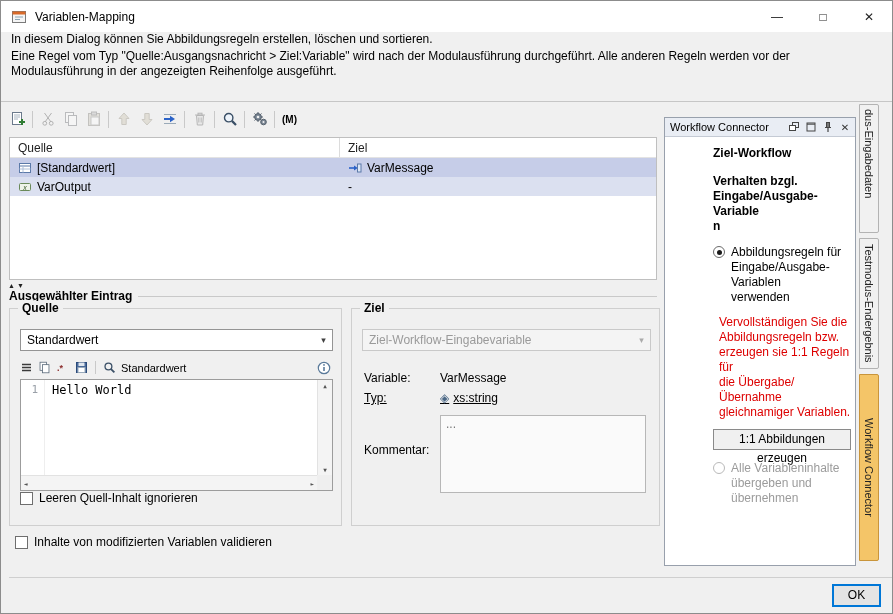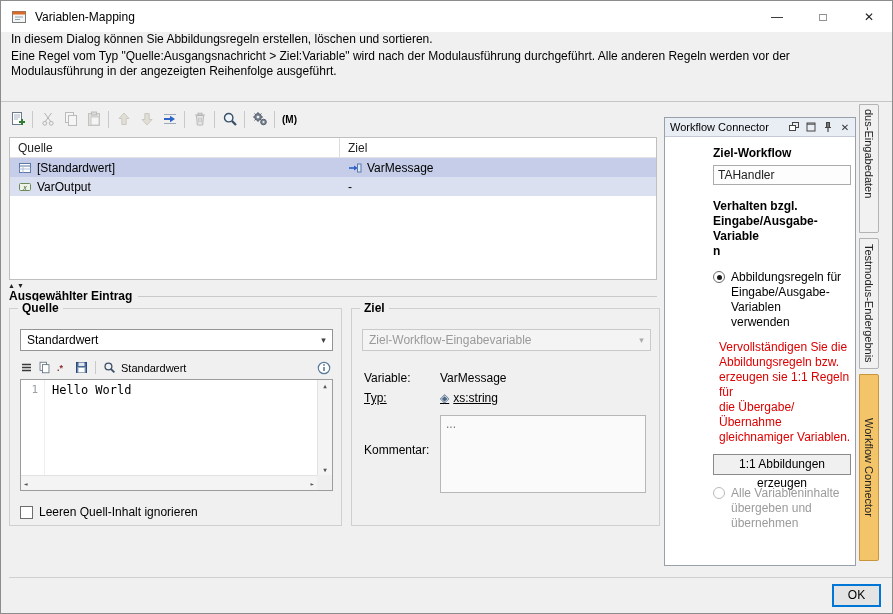--- a/index.html
+++ b/index.html
@@ -59,21 +59,21 @@
 
   .editor { position:absolute; left:10px; top:70px; width:313px; height:112px; background:#fff; border:1px solid #9c9c9c; font-family:"DejaVu Sans Mono","Liberation Mono",monospace; }
   .ln { position:absolute; left:0; top:0; width:24px; bottom:15px; padding:3px 6px 0 0; text-align:right; color:#9aa0a8; border-right:1px solid #eee; font-size:11px; }
   .code { position:absolute; left:31px; top:3px; font-size:12px; white-space:pre; }
   .vsb { position:absolute; top:0; right:0; width:15px; bottom:15px; background:#f4f4f4; border-left:1px solid #e2e2e2; display:flex; flex-direction:column; justify-content:space-between; align-items:center; font-size:6px; color:#555; padding:2px 0; }
   .hsb { position:absolute; left:0; bottom:0; right:15px; height:15px; background:#f4f4f4; border-top:1px solid #e2e2e2; display:flex; justify-content:space-between; align-items:center; font-size:6px; color:#555; padding:0 3px; }
   .sb-corner { position:absolute; right:0; bottom:0; width:15px; height:15px; background:#efefef; }
 
   .cb-row { display:flex; align-items:center; gap:6px; }
   .cb { width:13px; height:13px; background:#fff; border:1px solid #6e6e6e; display:inline-block; flex:0 0 auto; }
-  .cb-q { position:absolute; left:10px; top:196px; }
+  .cb-q { position:absolute; left:10px; top:182px; }
   .validate { position:absolute; left:14px; top:433px; }
 
   .z-row { position:absolute; left:12px; display:flex; align-items:center; }
   .z-label { width:76px; }
   .typ-ic { color:#4a6785; margin-right:4px; }
   .k-box { position:absolute; left:88px; top:106px; width:206px; height:78px; border:1px solid #b7b7b7; background:#fafafa; color:#777; padding:1px 5px; }
 
   
   .connector { position:absolute; left:663px; top:116px; width:192px; height:449px; background:#fff; border:1px solid #98a0ac; }
   .conn-header { height:19px; background:#e9edf4; border-bottom:1px solid #c4cad4; display:flex; align-items:center; padding:0 3px 0 5px; font-size:11px; gap:3px; }
@@ -367,20 +367,24 @@
         <span class="z-label">Typ:</span>
         <span class="typ-ic">◈</span>
         <span>xs:string</span>
       </div>
       <div class="z-row" style="top:134px;">
         <span class="z-label">Kommentar:</span>
       </div>
       <div class="k-box">...</div>
     </div>
 
+    <label class="cb-row validate">
+      <span class="cb"></span>
+      <span>Inhalte von modifizierten Variablen validieren</span>
+    </label>
   </div>
 
   <div class="connector">
     <div class="conn-header">
       <span class="conn-title">Workflow Connector</span>
       <span class="conn-hicon">
           <svg width="12" height="12" viewBox="0 0 12 12">
             <rect x="4.5" y="1.5" width="6" height="5" fill="none" stroke="#444"></rect>
             <rect x="1.5" y="4.5" width="6" height="5" fill="#fff" stroke="#444"></rect>
           </svg>
@@ -394,21 +398,20 @@
       <span class="conn-hicon">
           <svg width="12" height="12" viewBox="0 0 12 12">
             <rect x="4.5" y="1.5" width="3" height="5" fill="#777" stroke="#444"></rect>
             <path d="M3 6.5h6M6 6.5V11" stroke="#444" stroke-width="1.2" fill="none"></path>
           </svg>
         </span>
       <span class="conn-hicon">✕</span>
     </div>
     <div class="conn-body">
       <div class="bold">Ziel-Workflow</div>
-      <input class="conn-input" readonly="" value="TAHandler" style="">
       <div class="bold pre mt14">Verhalten bzgl.
 Eingabe/Ausgabe-Variable
 n</div>
       <div class="radio-row">
         <span class="radio checked"></span>
         <span class="pre">Abbildungsregeln für
 Eingabe/Ausgabe-Variablen
 verwenden</span>
       </div>
       <div class="warning pre">Vervollständigen Sie die

